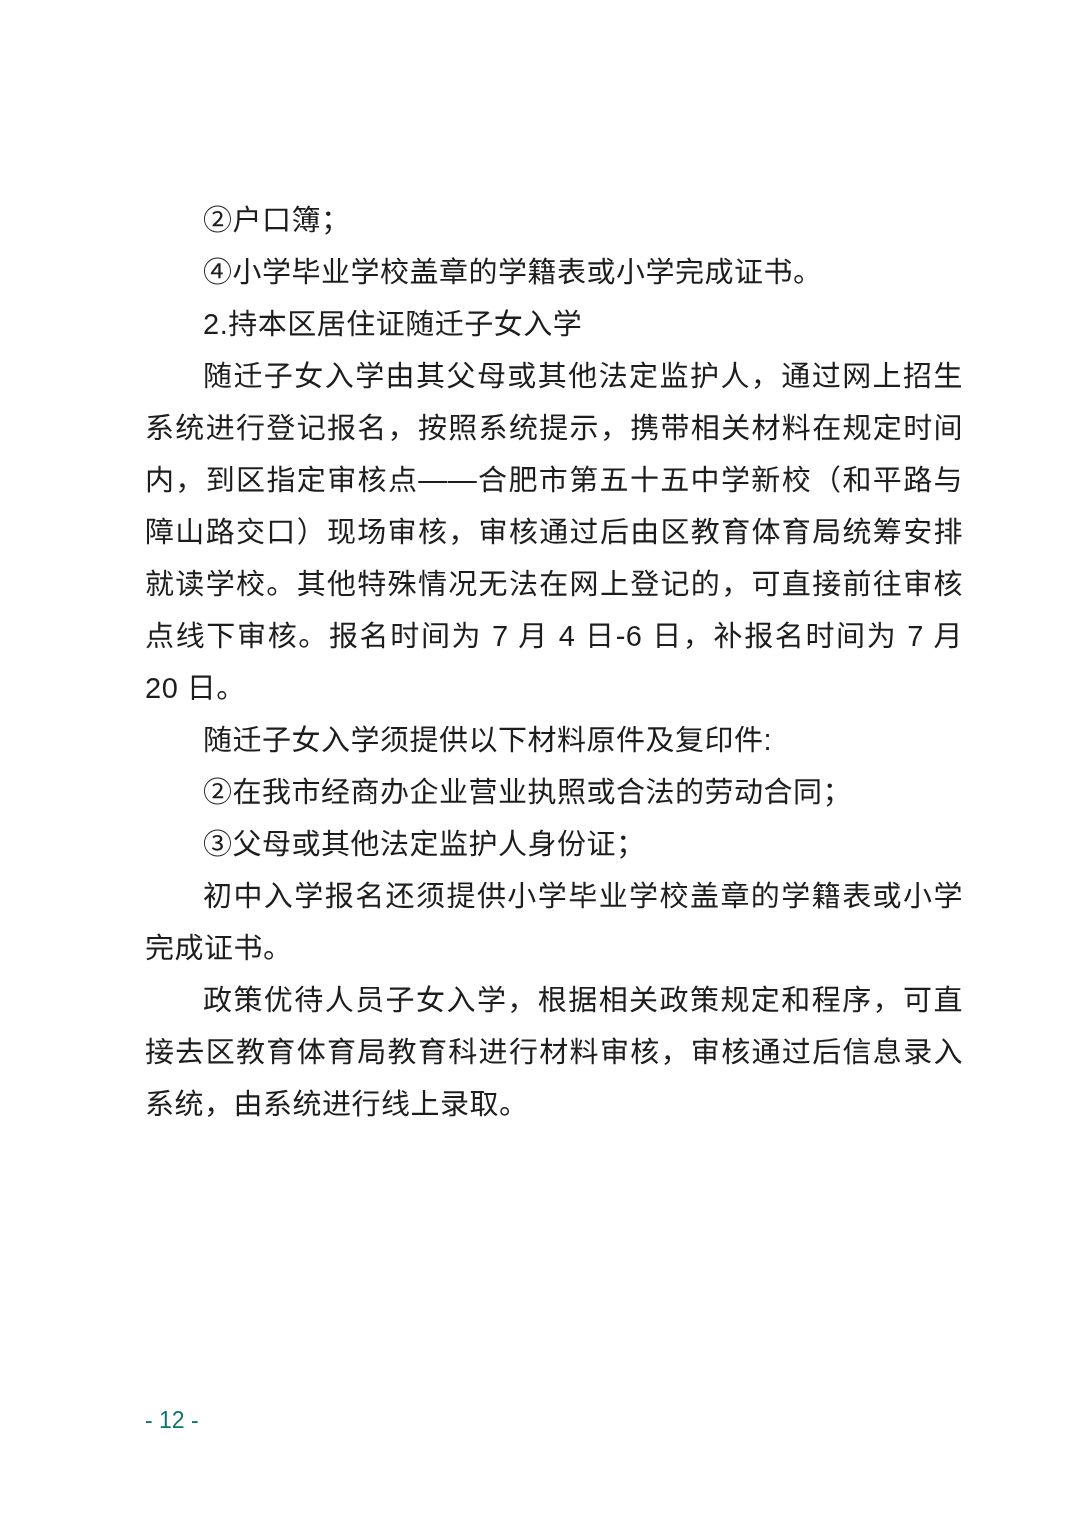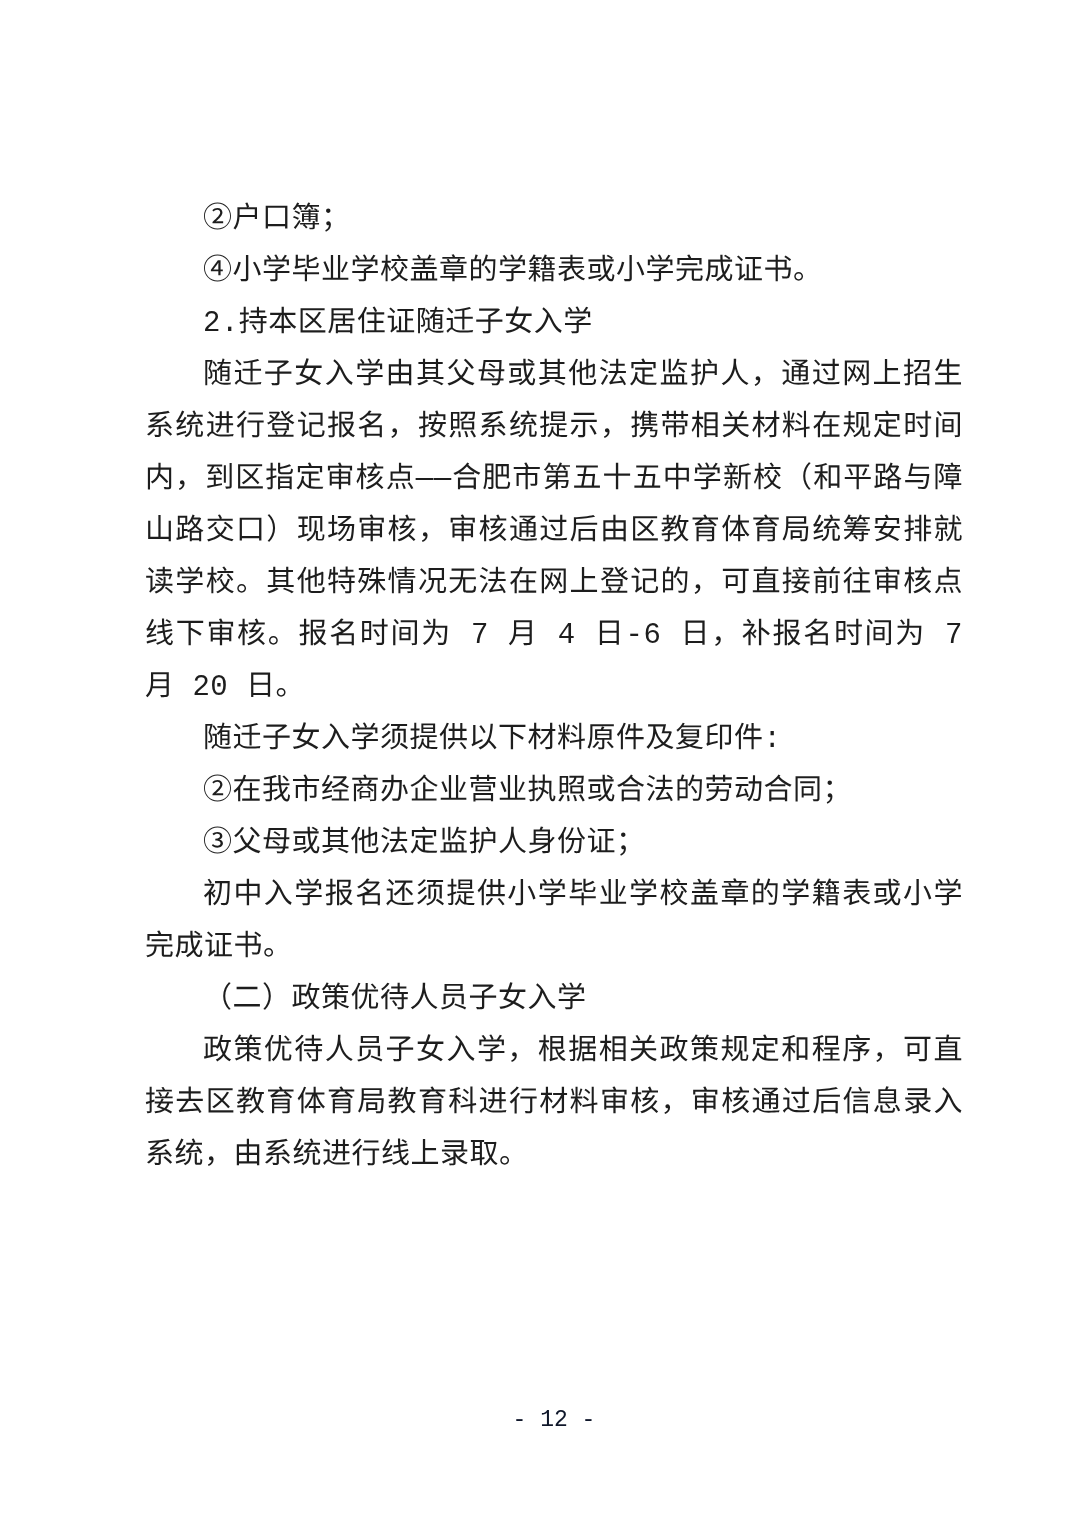--- a/index.html
+++ b/index.html
@@ -6,21 +6,21 @@
     margin: 0;
     padding: 0;
     background: #ffffff;
   }
   .page {
     position: relative;
     width: 1080px;
     height: 1527px;
     background: #ffffff;
     overflow: hidden;
-    font-family: Liberation Mono, monospace;
+    font-family: Liberation Sans, sans-serif;
     color: #1d1d1d;
   }
   .content {
     position: absolute;
     left: 145px;
     top: 194px;
     width: 818px;
   }
   .content p {
     margin: 0;
@@ -35,36 +35,35 @@
   }
   .b-heading {
     text-indent: 2em;
     font-weight: 700;
   }
   .footer {
     position: absolute;
     left: 145px;
     top: 1406px;
     width: 818px;
-    text-align: center;
+    text-align: left;
     font-size: 23px;
     line-height: 28px;
-    color: #0f172a;
+    color: #0f766e;
   }
 </style>
 </head>
 <body>
 
 <div class="page">
   <div class="content">
     <p class="b-indent">②户口簿；</p>
     <p class="b-indent">④小学毕业学校盖章的学籍表或小学完成证书。</p>
     <p class="b-heading">2.持本区居住证随迁子女入学</p>
     <p class="b-indent">随迁子女入学由其父母或其他法定监护人，通过网上招生系统进行登记报名，按照系统提示，携带相关材料在规定时间内，到区指定审核点——合肥市第五十五中学新校（和平路与障山路交口）现场审核，审核通过后由区教育体育局统筹安排就读学校。其他特殊情况无法在网上登记的，可直接前往审核点线下审核。报名时间为 7 月 4 日-6 日，补报名时间为 7 月 20 日。</p>
     <p class="b-indent">随迁子女入学须提供以下材料原件及复印件:</p>
     <p class="b-indent">②在我市经商办企业营业执照或合法的劳动合同；</p>
     <p class="b-indent">③父母或其他法定监护人身份证；</p>
     <p class="b-indent">初中入学报名还须提供小学毕业学校盖章的学籍表或小学完成证书。</p>
-    <p class="b-heading">（二）政策优待人员子女入学</p>
     <p class="b-indent">政策优待人员子女入学，根据相关政策规定和程序，可直接去区教育体育局教育科进行材料审核，审核通过后信息录入系统，由系统进行线上录取。</p>
   </div>
   <div class="footer">- 12 -</div>
 </div>
 
 </body></html>

